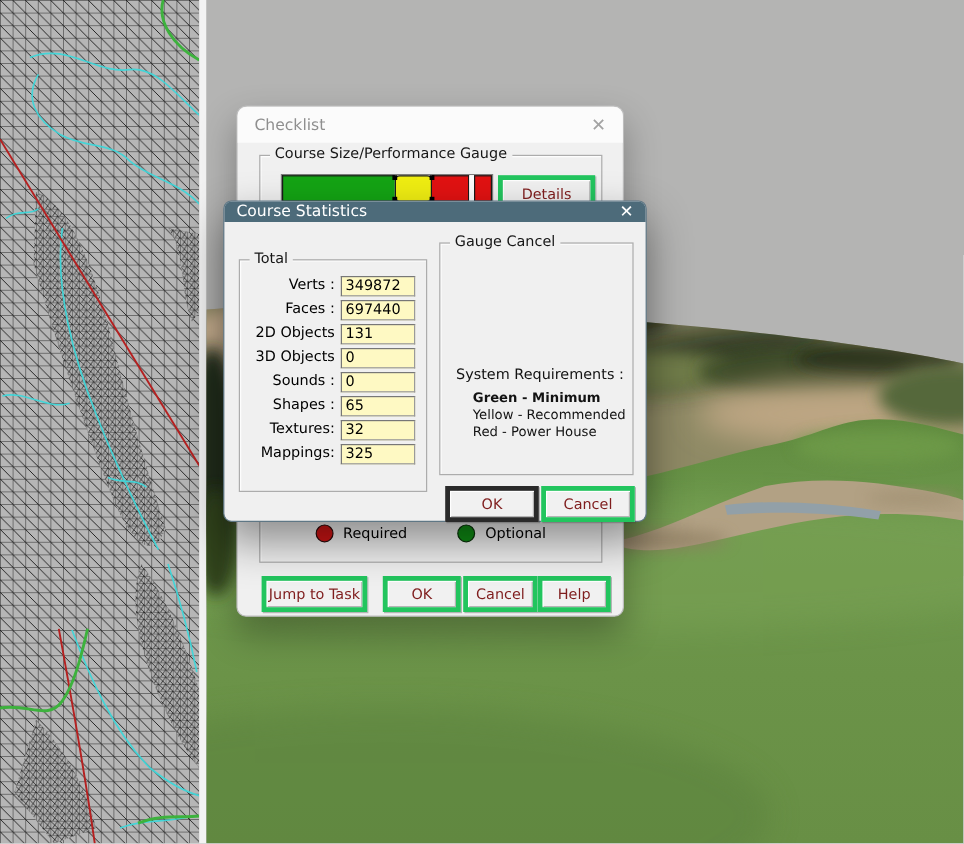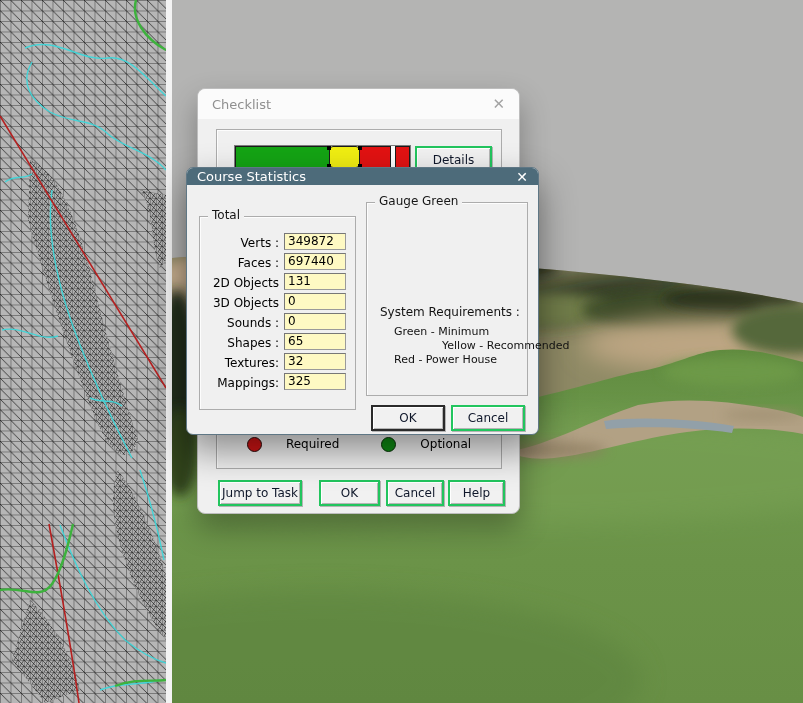--- a/index.html
+++ b/index.html
@@ -13,21 +13,21 @@
   .mesh-svg{position:absolute;left:0;top:0;}
   .sep-strip{position:absolute;left:166px;top:0;width:6px;height:703px;background:#f3f3f3;}
   .scene-svg{position:absolute;left:172px;top:0;}
 
   
   .dialog{position:absolute;background:#f0f0f0;}
   .groupbox{position:absolute;border:1px solid #acacac;box-shadow:inset 1px 1px 0 #fdfdfd;}
   .glabel{position:absolute;top:-9px;left:8px;background:#f0f0f0;padding:0 4px;color:#161616;white-space:nowrap;}
   .btn{
     position:absolute;display:flex;align-items:center;justify-content:center;
-    background:#f1f1f1;border:2px solid #22c55e;color:#0f172a;
+    background:#f1f1f1;border:4px solid #22c55e;color:#7f1d1d;
     box-shadow:inset 1px 1px 0 #ffffff,inset -1px -1px 0 #b5b5b5,1px 1px 0 rgba(70,70,70,.35);
     cursor:default;user-select:none;
   }
   .btn.default{border-color:#2a2a2a;}
 
   
   .checklist{
     left:197px;top:88px;width:321px;height:424px;border-radius:8px;
     border:1px solid #bdbdbd;box-shadow:0 14px 30px rgba(0,0,0,.30);
   }
@@ -44,42 +44,42 @@
   }
   .seg{height:100%;box-sizing:border-box;}
   .seg-green{width:95px;background:#14a414;border:1px solid #1b1b1b;border-right:none;}
   .seg-yellow{width:31px;background:#f0ee12;border:1px solid #1b1b1b;border-radius:4px;}
   .seg-red{width:31px;background:#e21212;border:1px solid #1b1b1b;border-left:none;}
   .seg-gap{width:4px;background:#fdfdfd;}
   .seg-marker{width:15px;background:#e21212;border:1px solid #1b1b1b;}
   .handle{position:absolute;width:4px;height:4px;background:#000;}
   .details-btn{left:198px;top:16px;width:73px;height:23px;}
   .legend-group{left:18px;top:330px;width:284px;height:48px;display:flex;align-items:center;justify-content:center;gap:42px;}
-  .legend-item{display:flex;gap:24px;}
+  .legend-item{display:flex;gap:8px;}
   .dot{width:15px;height:15px;border-radius:50%;border:1px solid #2b0b0b;box-sizing:border-box;}
   .dot-required{background:#cf1414;}
   .dot-optional{background:#0f8c14;border-color:#093309;}
   .jump-btn{left:20px;top:391px;width:80px;height:22px;}
   .cl-ok-btn{left:121px;top:391px;width:57px;height:22px;}
   .cl-cancel-btn{left:188px;top:391px;width:54px;height:22px;}
   .cl-help-btn{left:250px;top:391px;width:53px;height:22px;}
 
   
   .stats{
     left:186px;top:167px;width:351px;height:266px;border-radius:7px;
     border:1px solid #5f7785;box-shadow:0 16px 36px rgba(0,0,0,.42);
   }
   .stats .titlebar{
     position:absolute;left:0;top:0;right:0;height:17px;background:#4d6b7a;
     border-radius:6px 6px 0 0;display:flex;align-items:center;
     padding:0 10px;color:#ffffff;font-size:13px;
   }
   .stats .close-x{margin-left:auto;color:#ffffff;font-size:14px;line-height:14px;}
   .total-group{left:12px;top:48px;width:155px;height:192px;}
-  .trow{display:flex;align-items:flex-end;height:20px;margin:0 9px 0 4px;}
+  .trow{display:flex;align-items:flex-start;height:20px;margin:0 9px 0 4px;}
   .trows{padding-top:13px;}
   .tlabel{flex:1;text-align:right;padding-right:5px;white-space:nowrap;}
   .tval{
     width:54px;height:15px;background:#fef9c3;border:1px solid #9a9a9a;
     border-top-color:#777;border-left-color:#777;
     font-size:12px;line-height:15px;padding:0 3px;overflow:hidden;
   }
   .gl-group{left:179px;top:34px;width:160px;height:192px;}
   .gl-desc{position:absolute;left:13px;top:14px;width:138px;font-size:11px;line-height:14px;color:#121212;}
   .gl-sysreq{position:absolute;left:13px;top:102px;font-size:12px;color:#121212;}
@@ -186,20 +186,21 @@
     <ellipse cx="8" cy="452" rx="18" ry="45" fill="#31451f" filter="url(#b6)"></ellipse>
   </svg>
 
   <div class="dialog checklist">
     <div class="titlebar">
       <span>Checklist</span>
       <span class="close-x">✕</span>
     </div>
 
     <div class="groupbox gauge-group">
+      <span class="glabel">Course Size/Performance Gauge</span>
       <div class="gauge-track">
         <div class="seg seg-green"></div>
         <div class="seg seg-yellow"></div>
         <div class="seg seg-red"></div>
         <div class="seg seg-gap"></div>
         <div class="seg seg-marker"></div>
         <div class="handle" style="left:92px;top:0;"></div>
         <div class="handle" style="left:92px;top:18px;"></div>
         <div class="handle" style="left:123px;top:0;"></div>
         <div class="handle" style="left:123px;top:18px;"></div>
@@ -262,24 +263,24 @@
           <span class="tval">32</span>
         </div>
         <div class="trow">
           <span class="tlabel">Mappings:</span>
           <span class="tval">325</span>
         </div>
       </div>
     </div>
 
     <div class="groupbox gl-group">
-      <span class="glabel">Gauge Green</span>
+      <span class="glabel">Gauge Cancel</span>
       <div class="gl-sysreq">System Requirements :</div>
-      <div class="gl-req" style="top:122px;">Green - Minimum</div>
-      <div class="gl-req" style="top:136px;margin-left:48px;">Yellow - Recommended</div>
+      <div class="gl-req" style="top:122px;font-weight:bold;">Green - Minimum</div>
+      <div class="gl-req" style="top:136px;">Yellow - Recommended</div>
       <div class="gl-req" style="top:150px;">Red - Power House</div>
     </div>
 
     <div class="btn default st-ok-btn">OK</div>
     <div class="btn st-cancel-btn">Cancel</div>
   </div>
 
 </div>
 
 </body></html>

